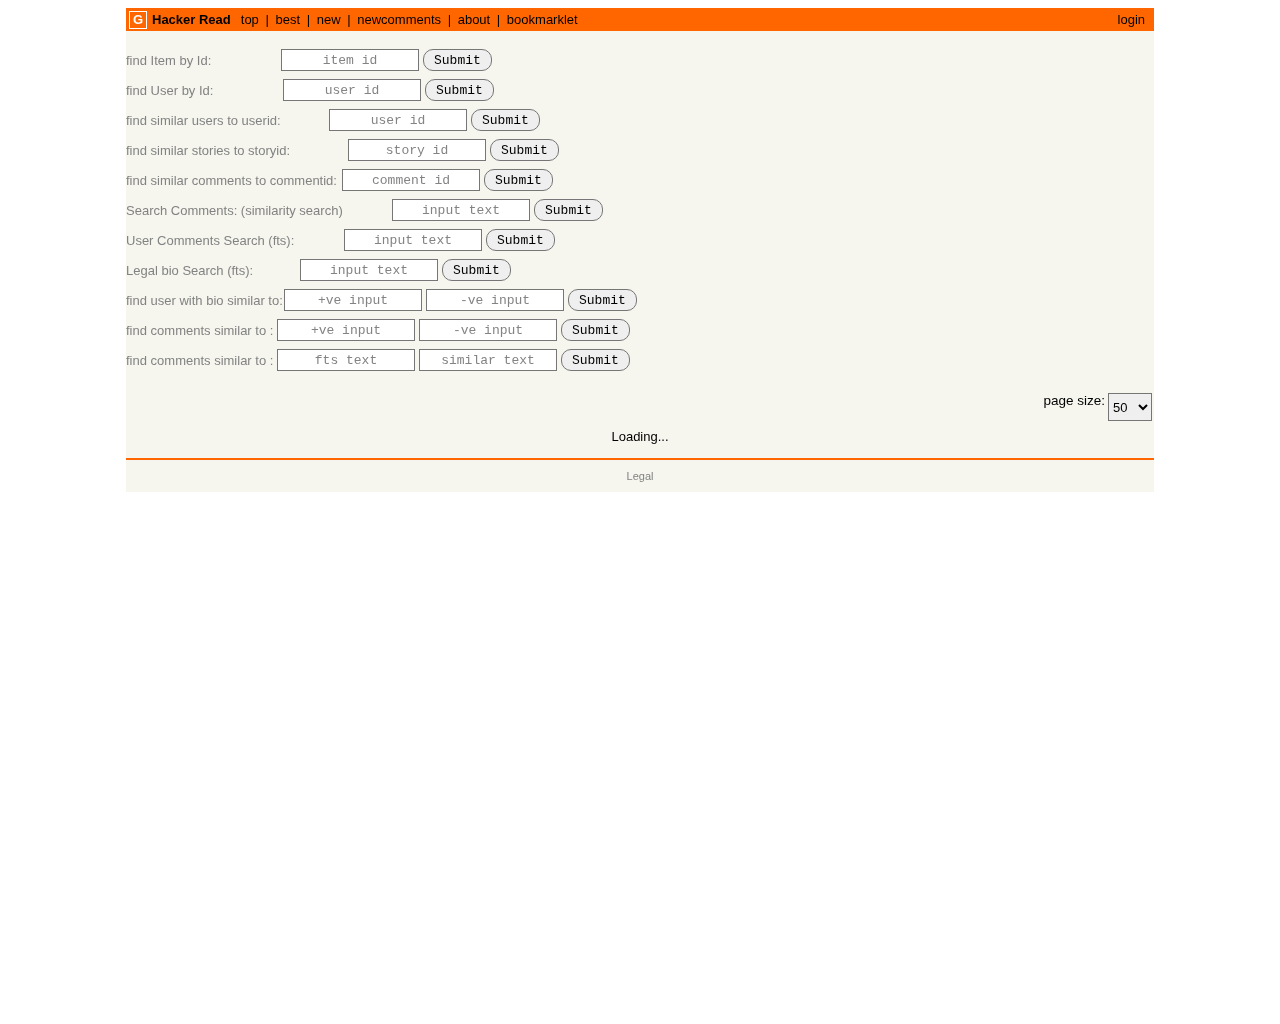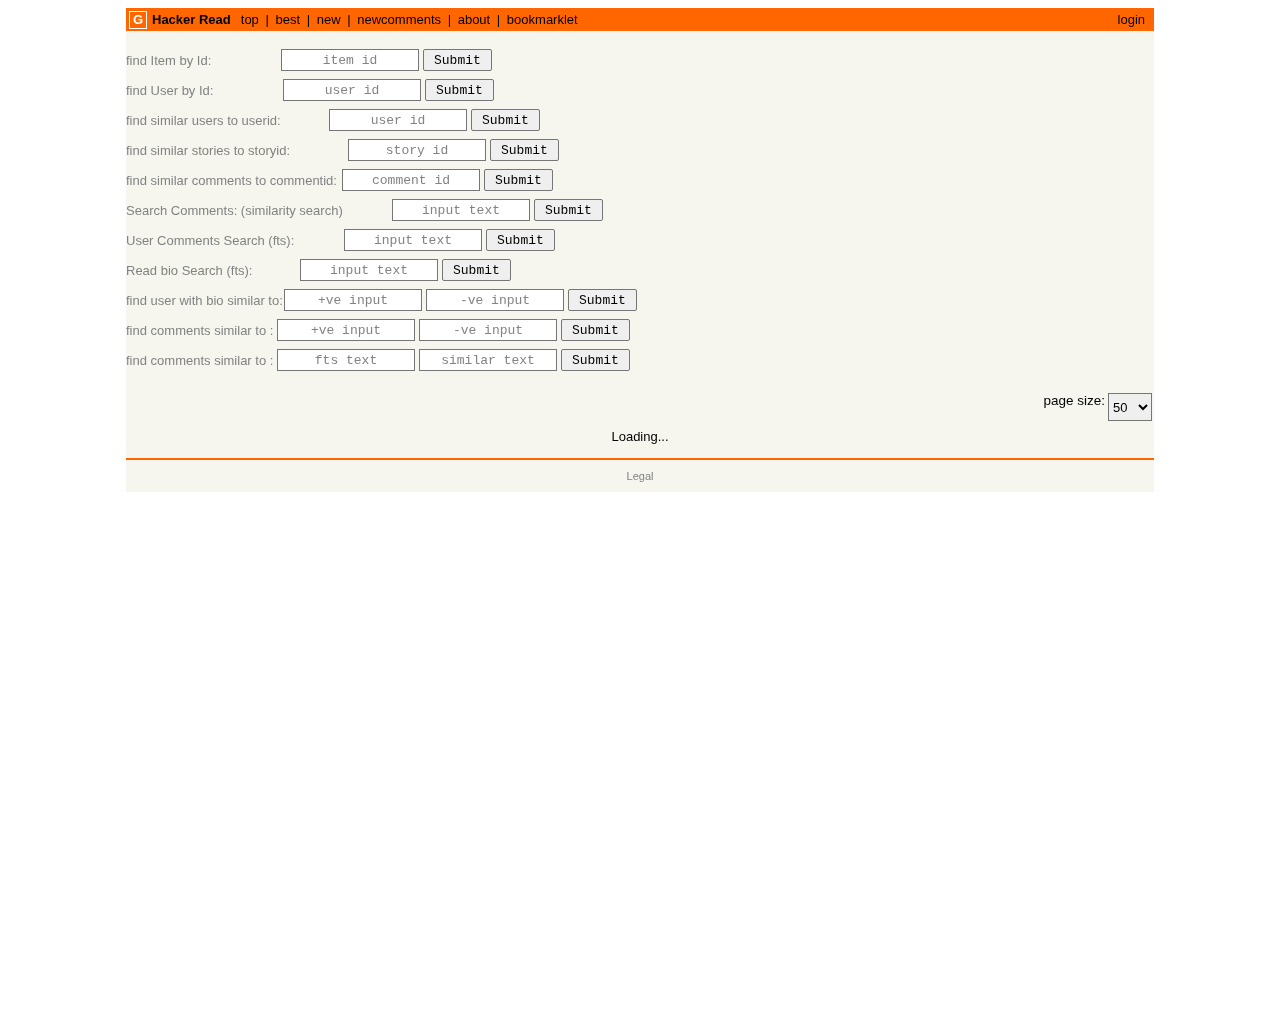--- a/index.html
+++ b/index.html
@@ -98,21 +98,21 @@
     input[type="text"]::placeholder {
       color: #838383;
       font-family: "Courier New", monospace;
     }
     button.submit {
       font-family: "Courier New", monospace;
       font-size: 13px;
       padding: 2px 10px;
       background: #efefef;
       border: 1px solid #767676;
-      border-radius: 2px;
+      border-radius: 10px;
       cursor: pointer;
       height: 22px;
     }
     
     .w-item   { width: 155px; }
     .w-user   { width: 157px; }
     .w-simuser{ width: 203px; }
     .w-simsto { width: 222px; }
     .w-simcom { width: 216px; }
     .w-search { width: 266px; }
@@ -235,21 +235,21 @@
       </div>
 
       <div class="form-row">
         <span class="form-label w-ucs">User Comments Search (fts):</span>
         <input type="text" placeholder="input text" style="">
         <span class="input-gap"></span>
         <button class="submit">Submit</button>
       </div>
 
       <div class="form-row">
-        <span class="form-label w-bio">Read bio Search (fts):</span>
+        <span class="form-label w-bio">Legal bio Search (fts):</span>
         <input type="text" placeholder="input text" style="">
         <span class="input-gap"></span>
         <button class="submit">Submit</button>
       </div>
 
       <div class="form-row">
         <span class="form-label w-finduser">find user with bio similar to:</span>
         <input type="text" placeholder="+ve input" style="">
         <span class="input-gap"></span>
         <input type="text" placeholder="-ve input" style="">

